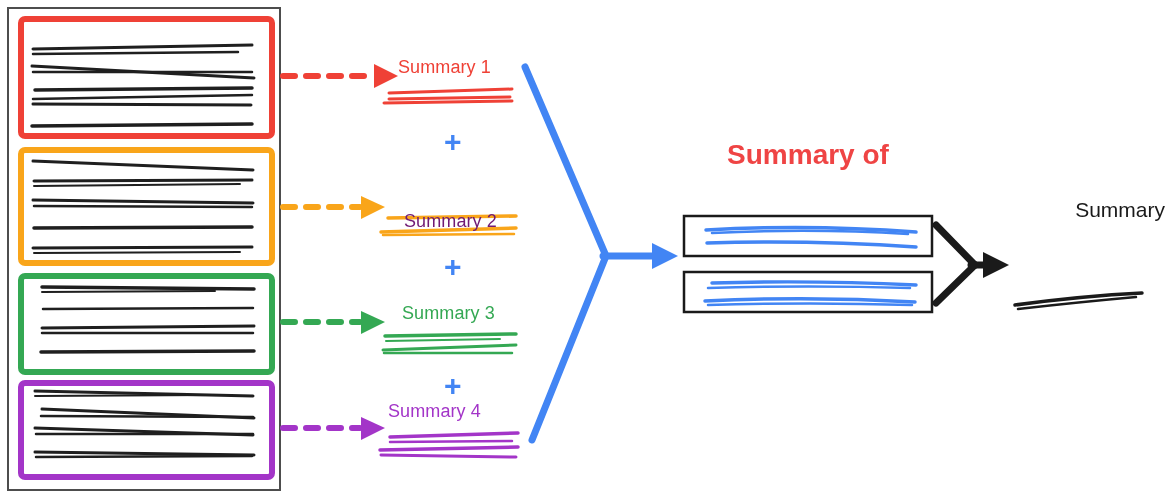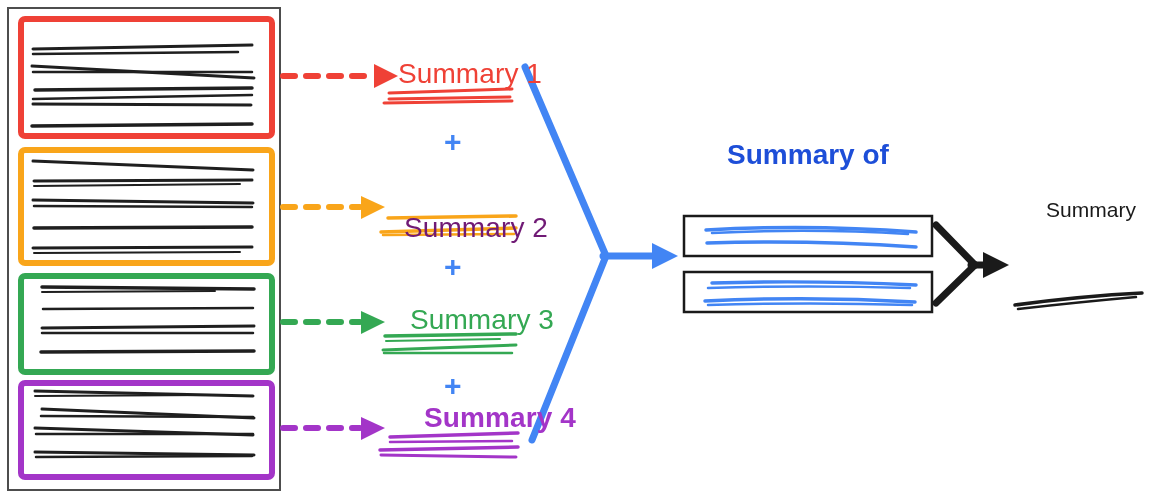--- a/index.html
+++ b/index.html
@@ -24,35 +24,35 @@
     top: 0;
     width: 1170px;
     height: 495px;
   }
   .lbl {
     position: absolute;
     white-space: nowrap;
     line-height: 1.18;
   }
   .summary-label {
-    font-size: 28px;
+    font-size: 18px;
     font-weight: 400;
     letter-spacing: 0.1px;
   }
   .sos-title {
     font-size: 28px;
     font-weight: 700;
     text-align: center;
     line-height: 1.28;
-    color: #1d4ed8;
+    color: #ef4444;
   }
   .final-title {
     font-size: 21px;
     font-weight: 400;
-    text-align: center;
+    text-align: right;
     line-height: 1.3;
     color: #1a1a1a;
   }
 </style>
 </head>
 <body>
 
 <div id="stage">
 
   <svg id="canvas" viewBox="0 0 1170 495" xmlns="http://www.w3.org/2000/svg">
@@ -188,23 +188,23 @@
     <g stroke="#1a1a1a" fill="none" stroke-linecap="round">
       <path d="M1015 305 Q1082 296 1142 293" stroke-width="3.5"></path>
       <path d="M1018 309 Q1080 302 1136 297" stroke-width="2.5"></path>
     </g>
   </svg>
 
   <div class="lbl summary-label" style="left:398px; top:57px; color:#EF4136;">Summary 1</div>
 
   <div class="lbl summary-label" style="left:404px; top:184px; color:#701a75;margin-top:27px;">Summary 2</div>
 
-  <div class="lbl summary-label" style="left:402px; top:303px; color:#34A853;margin-left:8px;">Summary 3</div>
-
-  <div class="lbl summary-label" style="left:424px; top:401px; color:#A335C8;font-weight:bold;">Summary 4</div>
+  <div class="lbl summary-label" style="left:402px; top:303px; color:#34A853;">Summary 3</div>
+
+  <div class="lbl summary-label" style="left:388px; top:401px; color:#A335C8;">Summary 4</div>
 
   <div class="lbl" style="left:444px; top:124px; font-size:30px; font-weight:700; color:#4285F4;">+</div>
 
   <div class="lbl" style="left:444px; top:249px; font-size:30px; font-weight:700; color:#4285F4;">+</div>
 
   <div class="lbl" style="left:444px; top:368px; font-size:30px; font-weight:700; color:#4285F4;">+</div>
 
   <div class="lbl sos-title" style="left:690px; top:137px; width:236px;">
     <div>Summary of</div>
   </div>

